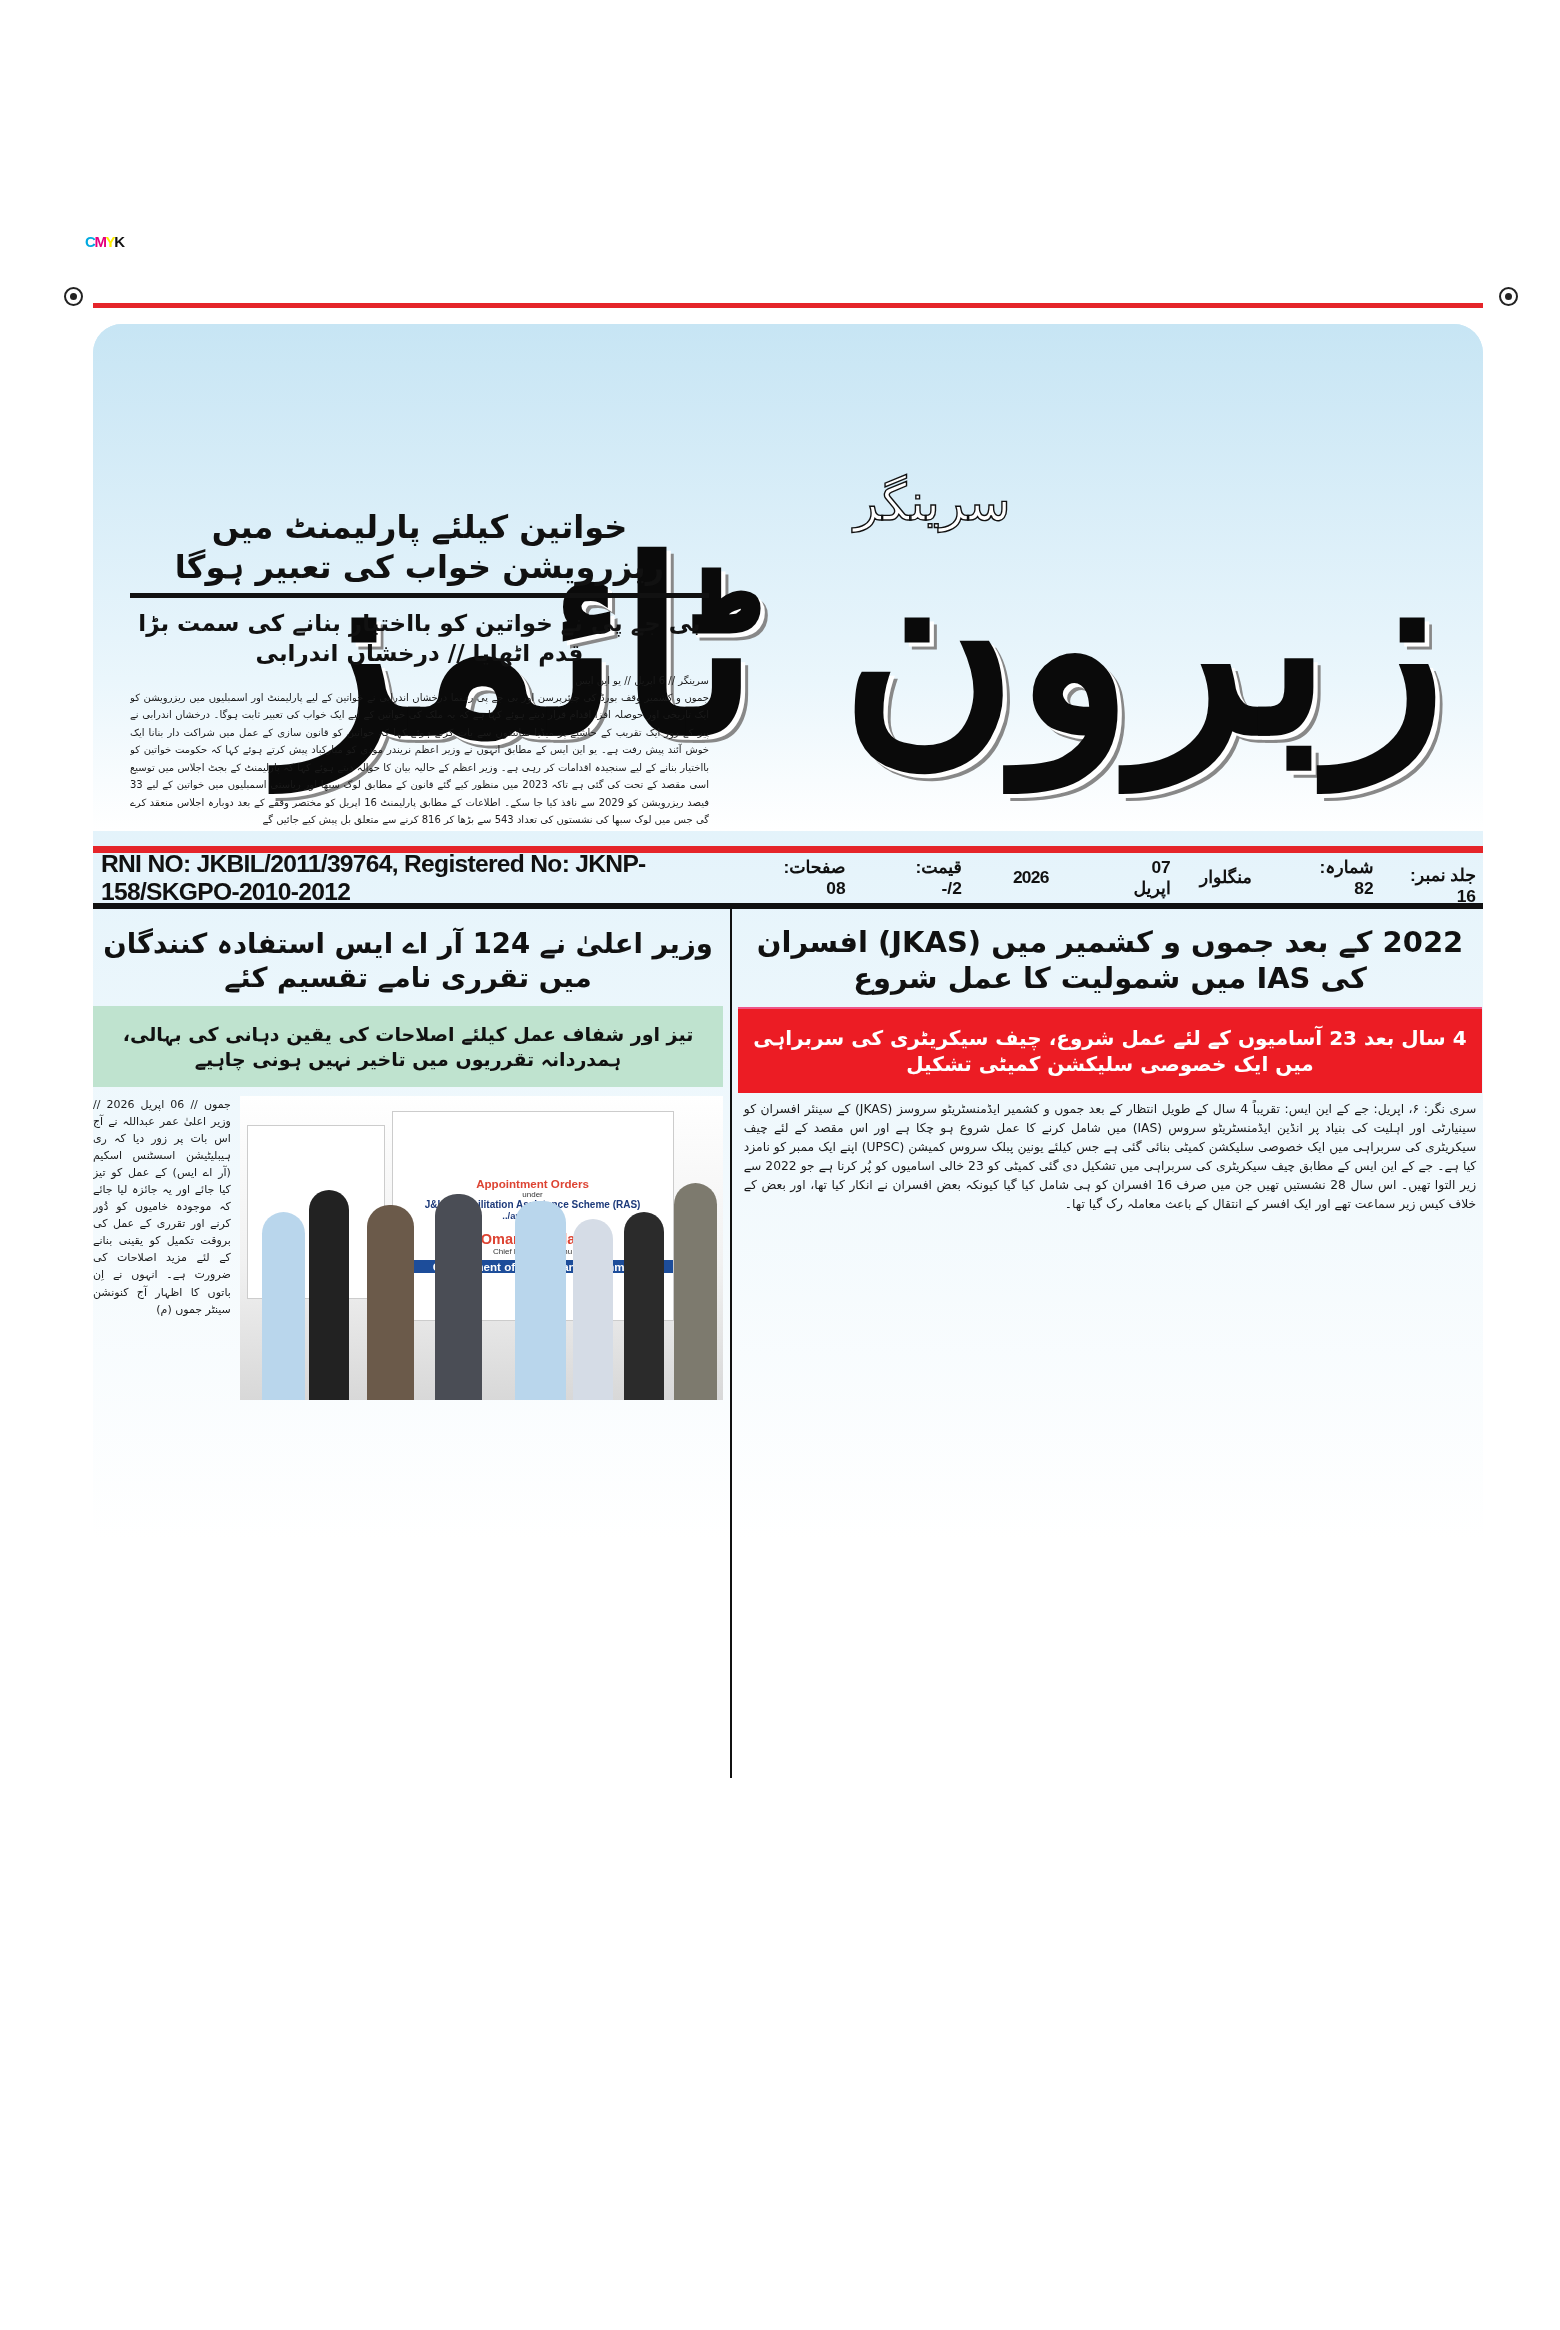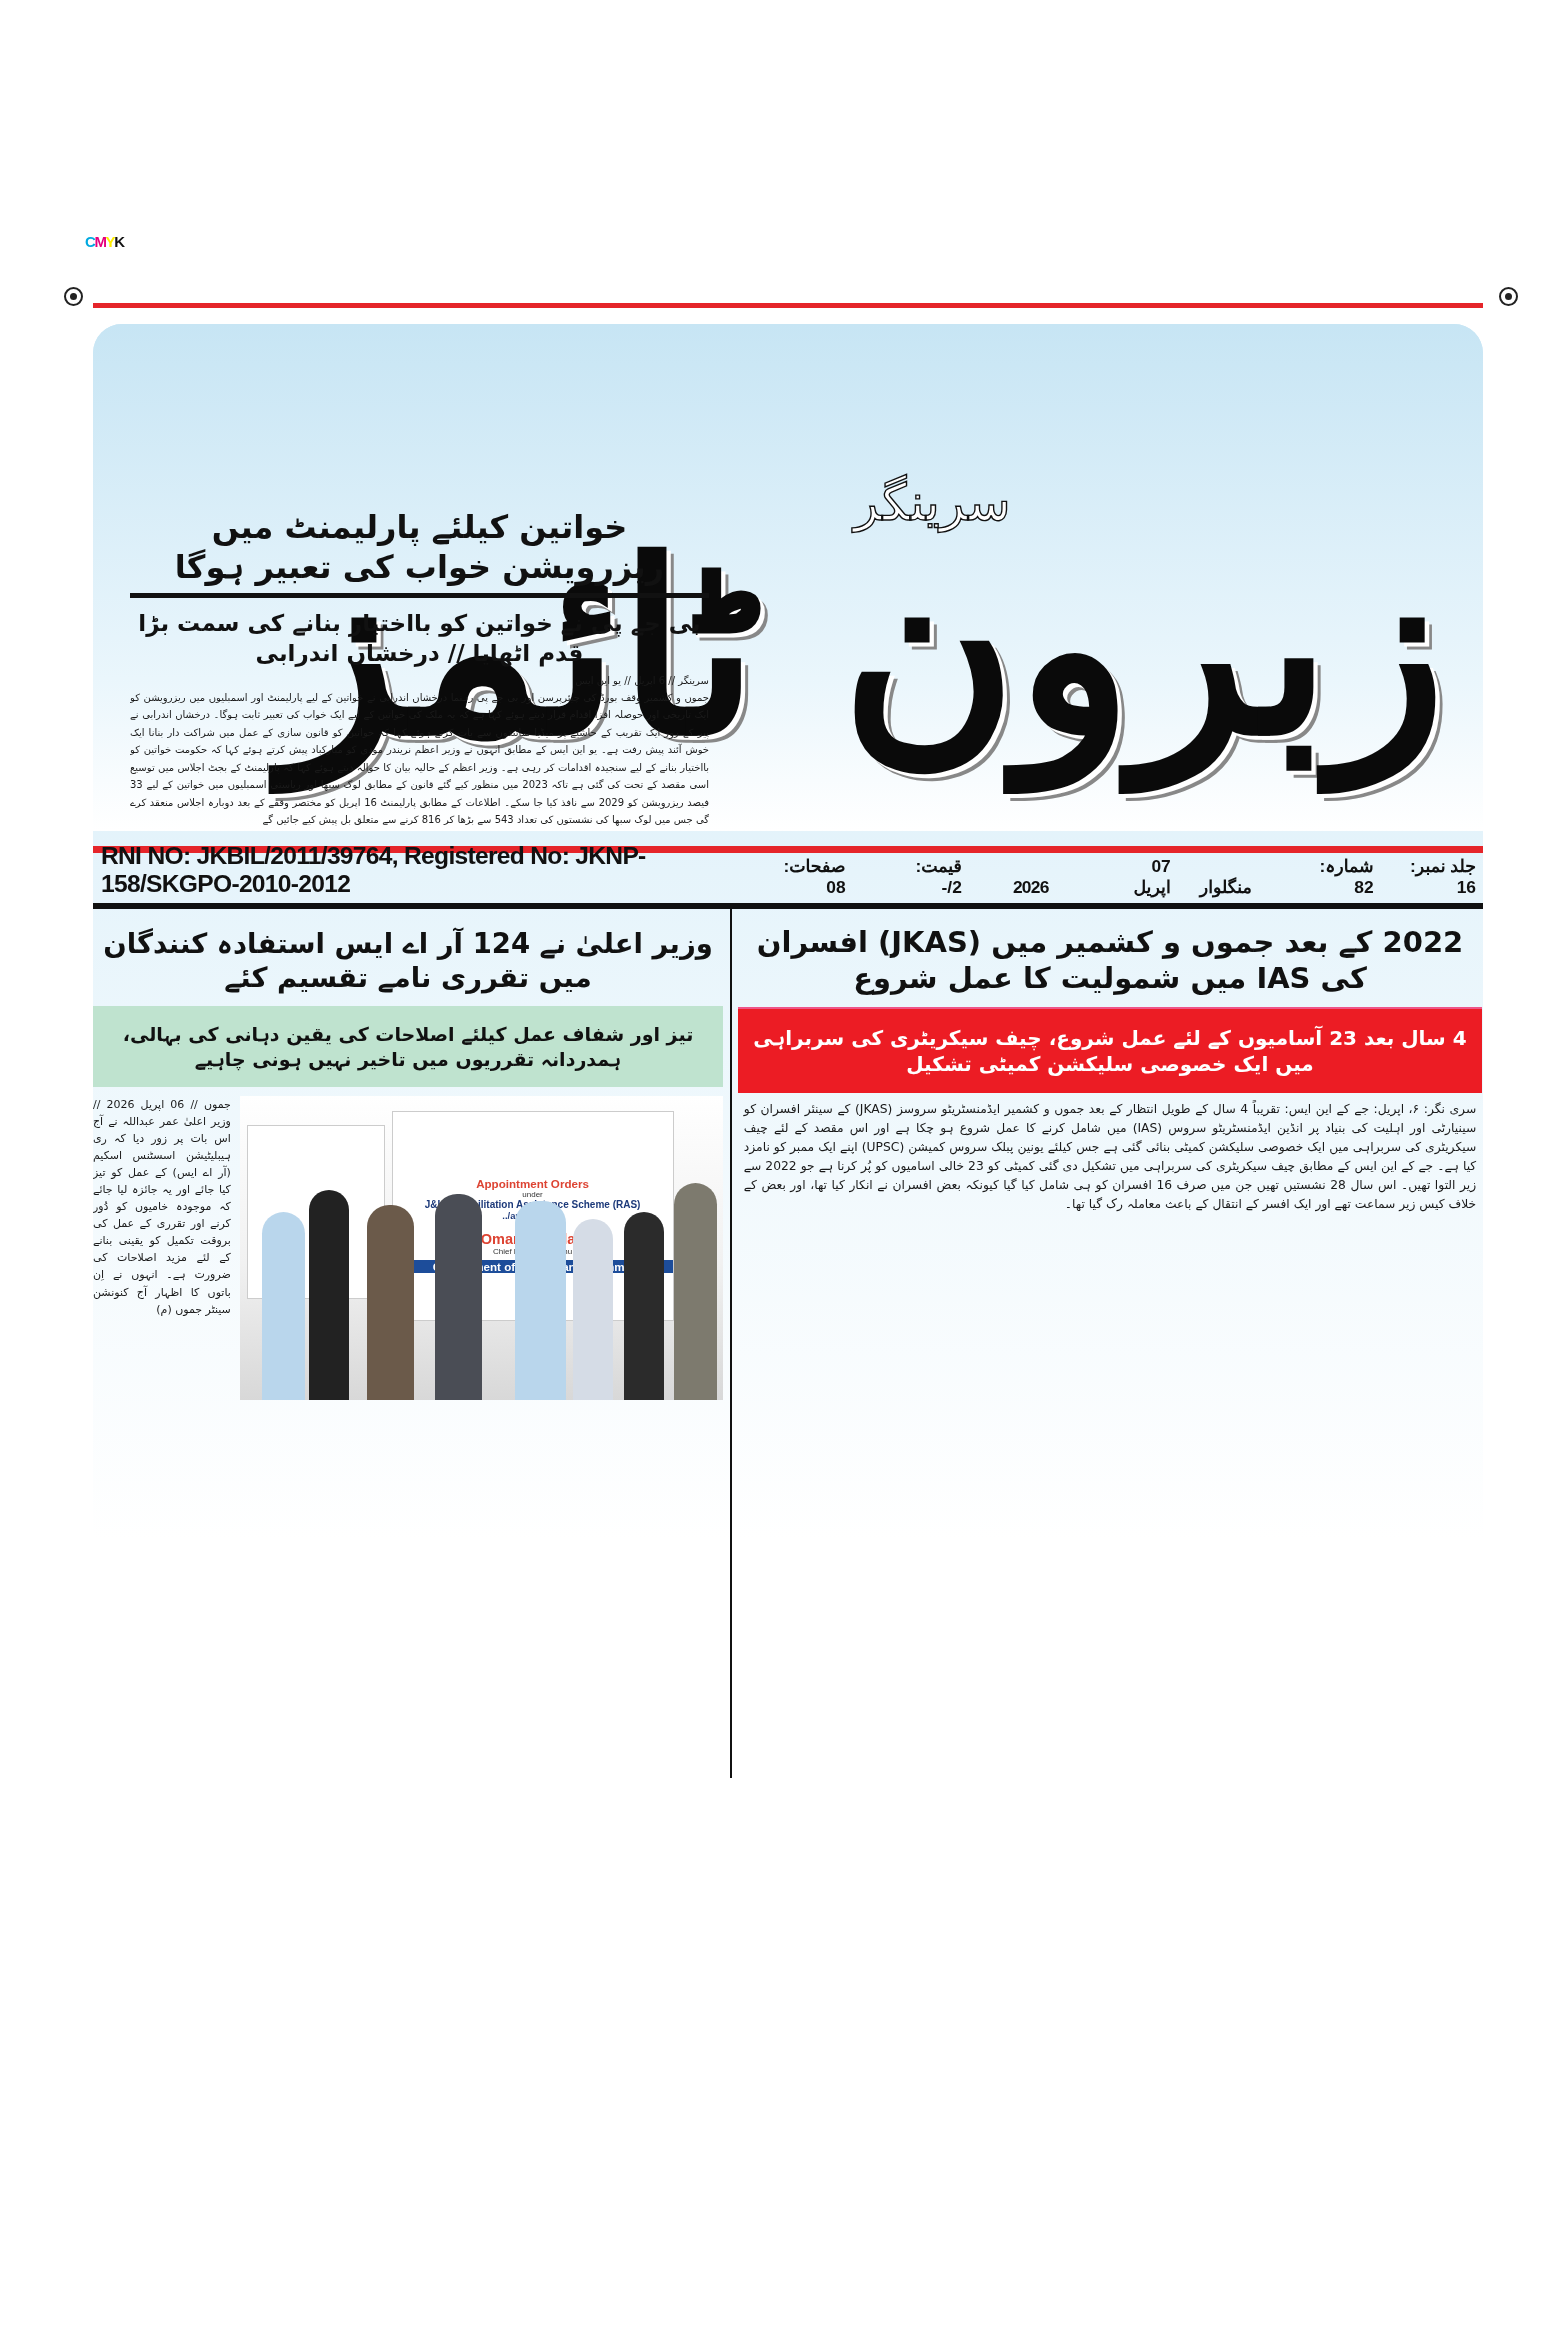--- a/index.html
+++ b/index.html
@@ -48,21 +48,21 @@
 
 <div class="abs rtl" style="left:130px; top:507px; width:579px;">
   <div class="h-l center" style="font-size:32px; padding-bottom:6px; border-bottom:5.8px solid #111;">خواتین کیلئے پارلیمنٹ میں ریزرویشن خواب کی تعبیر ہوگا</div>
   <div class="h-m center" style="margin-top:11px; font-size:23px;">بی جے پی نے خواتین کو بااختیار بنانے کی سمت بڑا قدم اٹھایا // درخشاں اندرابی</div>
   <div class="body-txt rtl" style="font-size:10px; margin-top:4.3px;">سرینگر // 6 اپریل // یو این ایس</div>
   <div class="body-txt rtl" style="font-size:10px; line-height:1.75; height:188px;">جموں و کشمیر وقف بورڈ کی چیئرپرسن اور بی جے پی رہنما درخشاں اندرابی نے خواتین کے لیے پارلیمنٹ اور اسمبلیوں میں ریزرویشن کو ایک تاریخی اور حوصلہ افزا اقدام قرار دیتے ہوئے کہا ہے کہ یہ ملک کی خواتین کے لیے ایک خواب کی تعبیر ثابت ہوگا۔ درخشاں اندرابی نے پیر کے روز ایک تقریب کے حاشیے پر میڈیا نمائندوں سے بات کرتے ہوئے کہا کہ خواتین کو قانون سازی کے عمل میں شراکت دار بنانا ایک خوش آئند پیش رفت ہے۔ یو این ایس کے مطابق انہوں نے وزیر اعظم نریندر مودی کو مبارکباد پیش کرتے ہوئے کہا کہ حکومت خواتین کو بااختیار بنانے کے لیے سنجیدہ اقدامات کر رہی ہے۔ وزیر اعظم کے حالیہ بیان کا حوالہ دیتے ہوئے کہا کہ پارلیمنٹ کے بجٹ اجلاس میں توسیع اسی مقصد کے تحت کی گئی ہے تاکہ 2023 میں منظور کیے گئے قانون کے مطابق لوک سبھا اور ریاستی اسمبلیوں میں خواتین کے لیے 33 فیصد ریزرویشن کو 2029 سے نافذ کیا جا سکے۔ اطلاعات کے مطابق پارلیمنٹ 16 اپریل کو مختصر وقفے کے بعد دوبارہ اجلاس منعقد کرے گی جس میں لوک سبھا کی نشستوں کی تعداد 543 سے بڑھا کر 816 کرنے سے متعلق بل پیش کیے جائیں گے</div>
 </div>
 
 <div class="abs red-rule" style="left:93px; top:846px; width:1390px; height:6.5px;"></div>
 
-<div class="abs" style="left:101px; top:857px; width:1375px; height:41px; display:flex; align-items:flex-end; gap:29px;">
+<div class="abs" style="left:101px; top:857px; width:1375px; height:41px; display:flex; align-items:center; gap:29px;">
   <span class="info-line">RNI NO: JKBIL/2011/39764, Registered No: JKNP-158/SKGPO-2010-2012</span>
   <span class="info-line rtl" style="font-size:17.4px;">صفحات: 08</span>
   <span class="info-line rtl" style="font-size:17.4px; margin-left:29px;">قیمت: 2/-</span>
   <span class="info-line" style="font-size:17.4px; margin-left:22px;">2026</span>
   <span class="info-line rtl" style="font-size:17.4px; margin-left:43px;">07 اپریل</span>
   <span class="info-line rtl" style="font-size:17.4px;">منگلوار</span>
   <span class="info-line rtl" style="font-size:17.4px; margin-left:29px;">شمارہ: 82</span>
   <span class="info-line rtl" style="font-size:17.4px;margin-top:16px;">جلد نمبر: 16</span>
 </div>
 <div class="abs black-rule" style="left:93px; top:903px; width:1390px;"></div>

